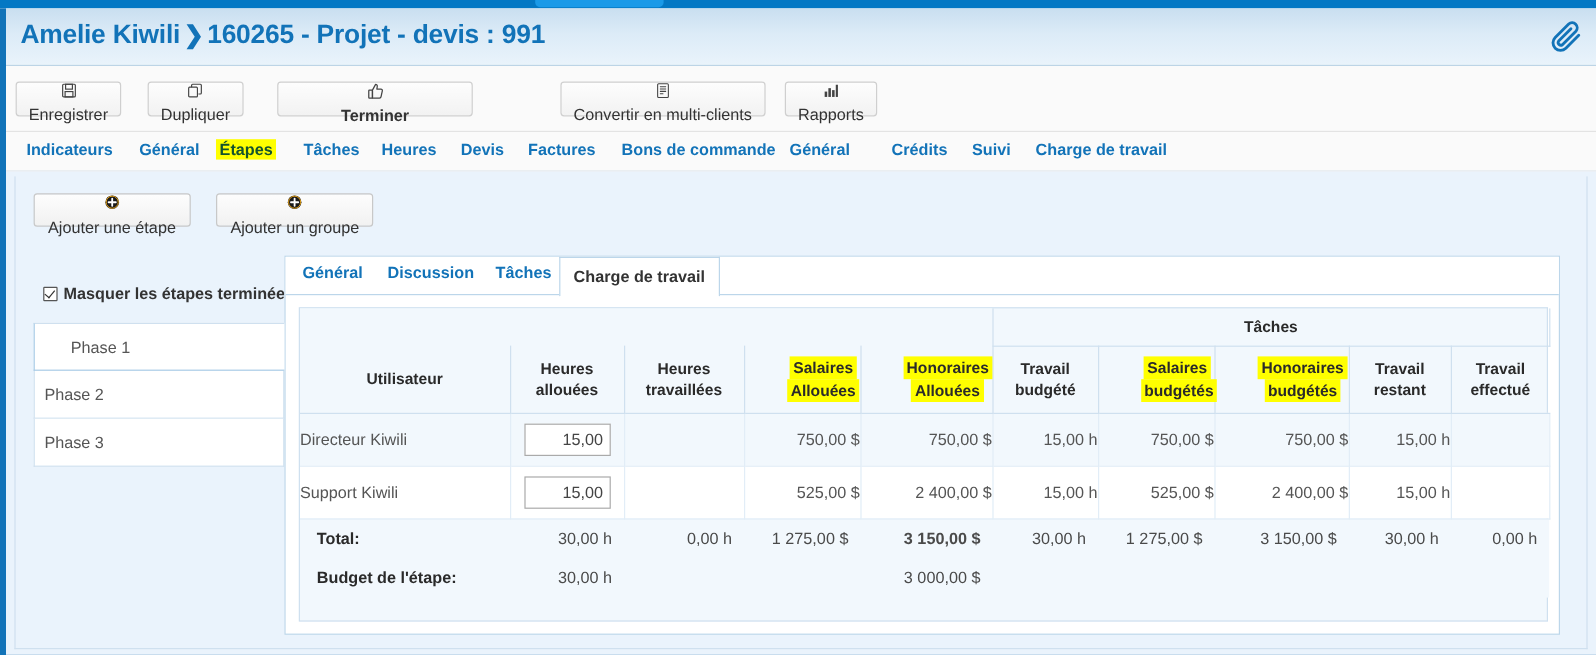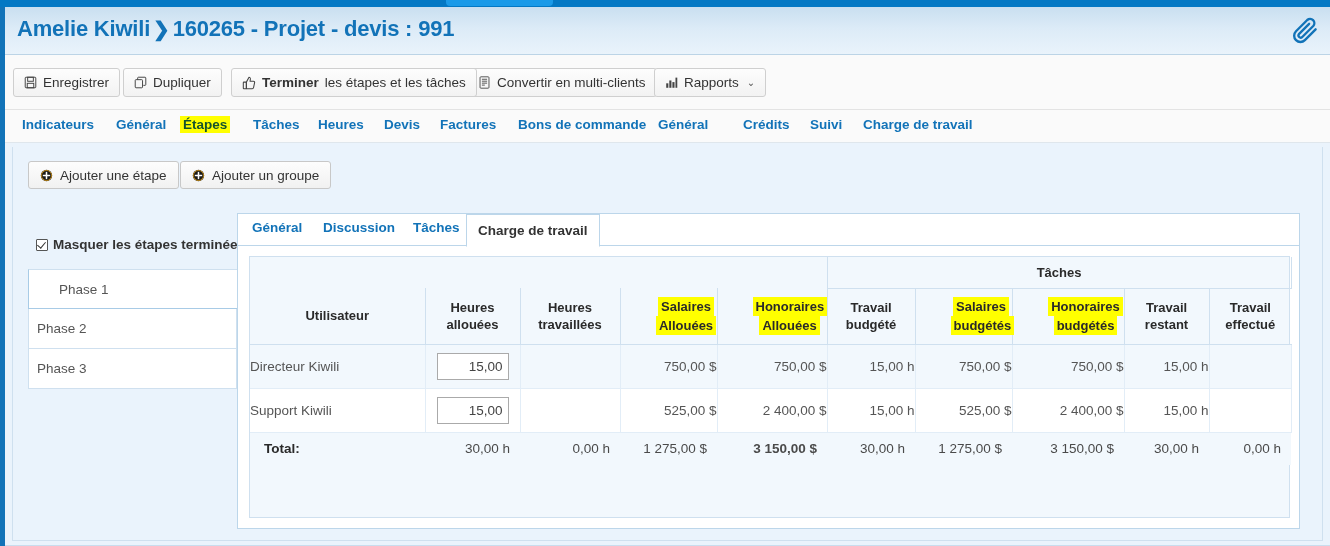--- a/index.html
+++ b/index.html
@@ -55,20 +55,21 @@
   }
   .btn {
     position:absolute; top:13px; height:29px;
     background: linear-gradient(to bottom,#fdfdfd 0%, #f2f2f2 100%);
     border:1px solid #cfcfcf; border-radius:3px;
     font-size:13.5px; color:#333;
     display:flex; align-items:center; gap:6px;
     padding:0 10px;
     white-space:nowrap;
     cursor:pointer;
+    flex-direction:column;
   }
   .btn .ico { display:inline-flex; align-items:center; color:#444; }
   .btn b { font-weight:bold; }
   .btn .caret { font-size:10px; color:#555; margin-left:2px; }
 
   
   .maintabs {
     position:absolute; left:5px; top:110px; width:1325px; height:33px;
     background:#fafafa;
     border-bottom:1px solid #dfe6ec;
@@ -91,21 +92,21 @@
     background:#eaf3fc; border:1px solid #cfe0ef; border-top:none;
   }
 
   
   .addbtn {
     position:absolute; top:14px; height:28px;
     background: linear-gradient(to bottom,#fdfdfd 0%, #f1f1f1 100%);
     border:1px solid #c8c8c8; border-radius:3px;
     font-size:13.5px; color:#333;
     display:flex; align-items:center; gap:7px; padding:0 11px;
-    white-space:nowrap; cursor:pointer;
+    white-space:nowrap; cursor:pointer;flex-direction:column;
   }
   .plusico { width:13px; height:13px; display:inline-block; position:relative; }
 
   
   .hidefinished {
     position:absolute; left:23px; top:90px;
     font-size:13.5px; font-weight:bold; color:#333;
     display:flex; align-items:center; gap:5px; white-space:nowrap;
     cursor:pointer;
   }
@@ -402,20 +403,32 @@
                 <td class="num">30,00 h</td>
                 <td class="num">0,00 h</td>
                 <td class="num">1 275,00 $</td>
                 <td class="num red">3 150,00 $</td>
                 <td class="num">30,00 h</td>
                 <td class="num">1 275,00 $</td>
                 <td class="num">3 150,00 $</td>
                 <td class="num">30,00 h</td>
                 <td class="num">0,00 h</td>
               </tr>
+              <tr class="totrow">
+                <td class="lbl">Budget de l'étape:</td>
+                <td class="num">30,00 h</td>
+                <td class="num"></td>
+                <td class="num"></td>
+                <td class="num">3 000,00 $</td>
+                <td class="num"></td>
+                <td class="num"></td>
+                <td class="num"></td>
+                <td class="num"></td>
+                <td class="num"></td>
+              </tr>
             </tbody>
           </table>
         </div>
       </div>
 
     </div>
   </div>
 </div>
 
 </body></html>

